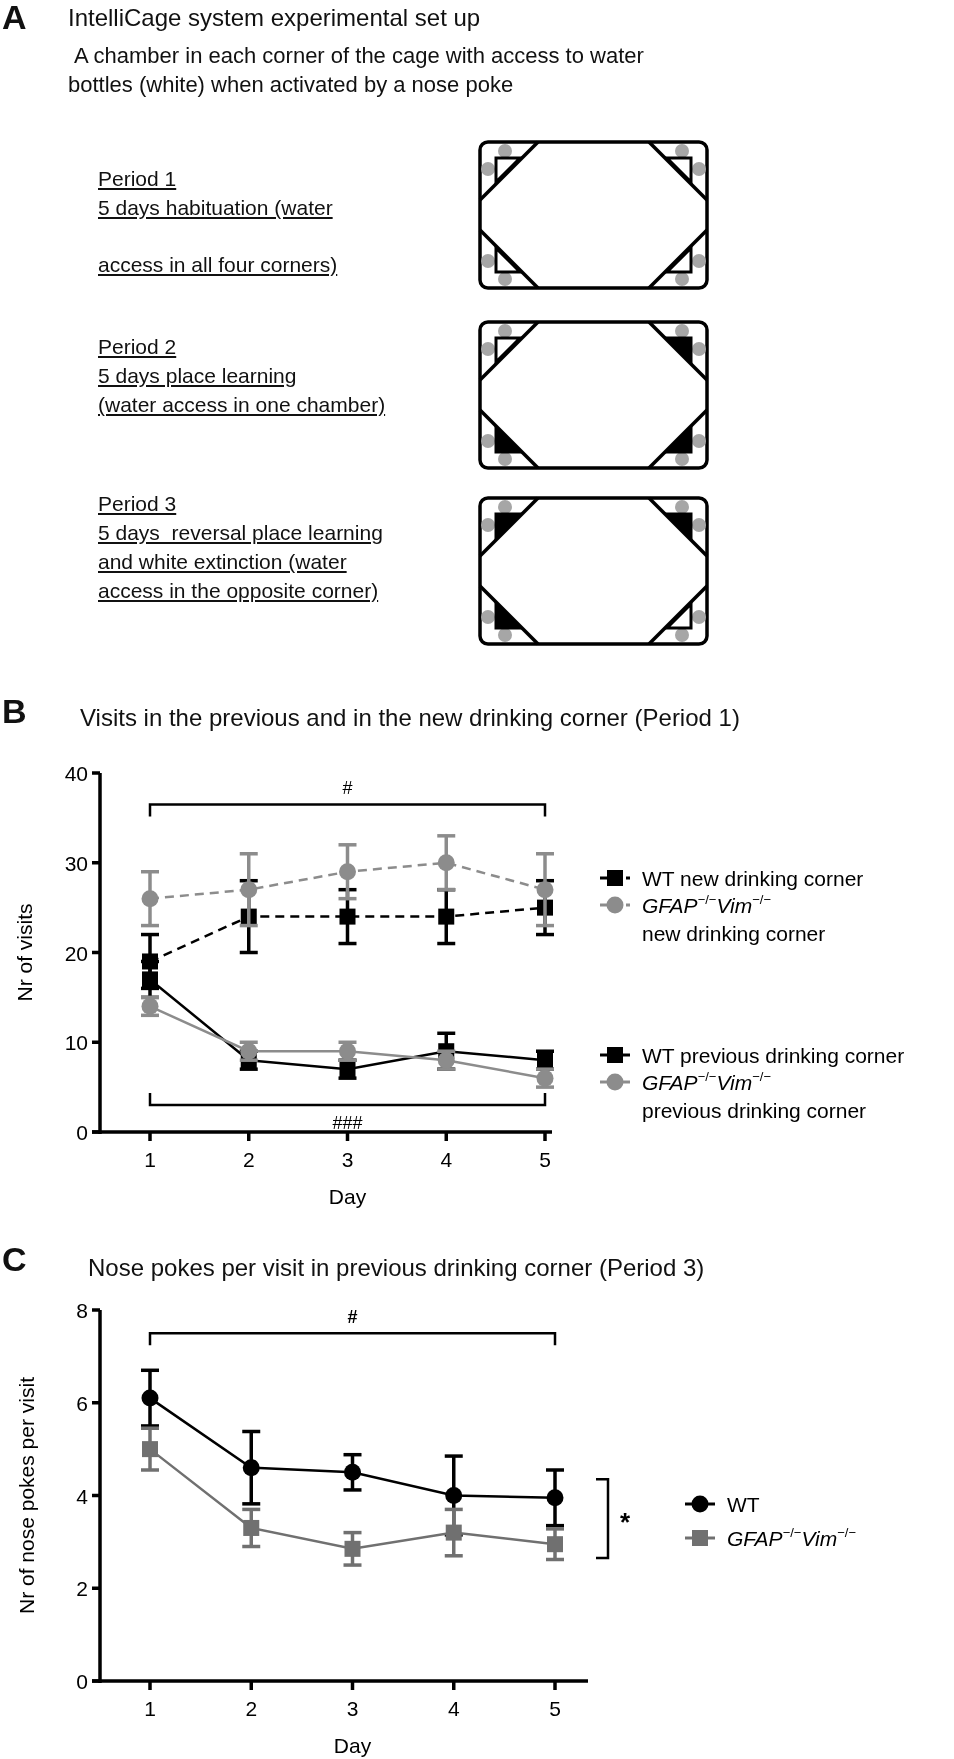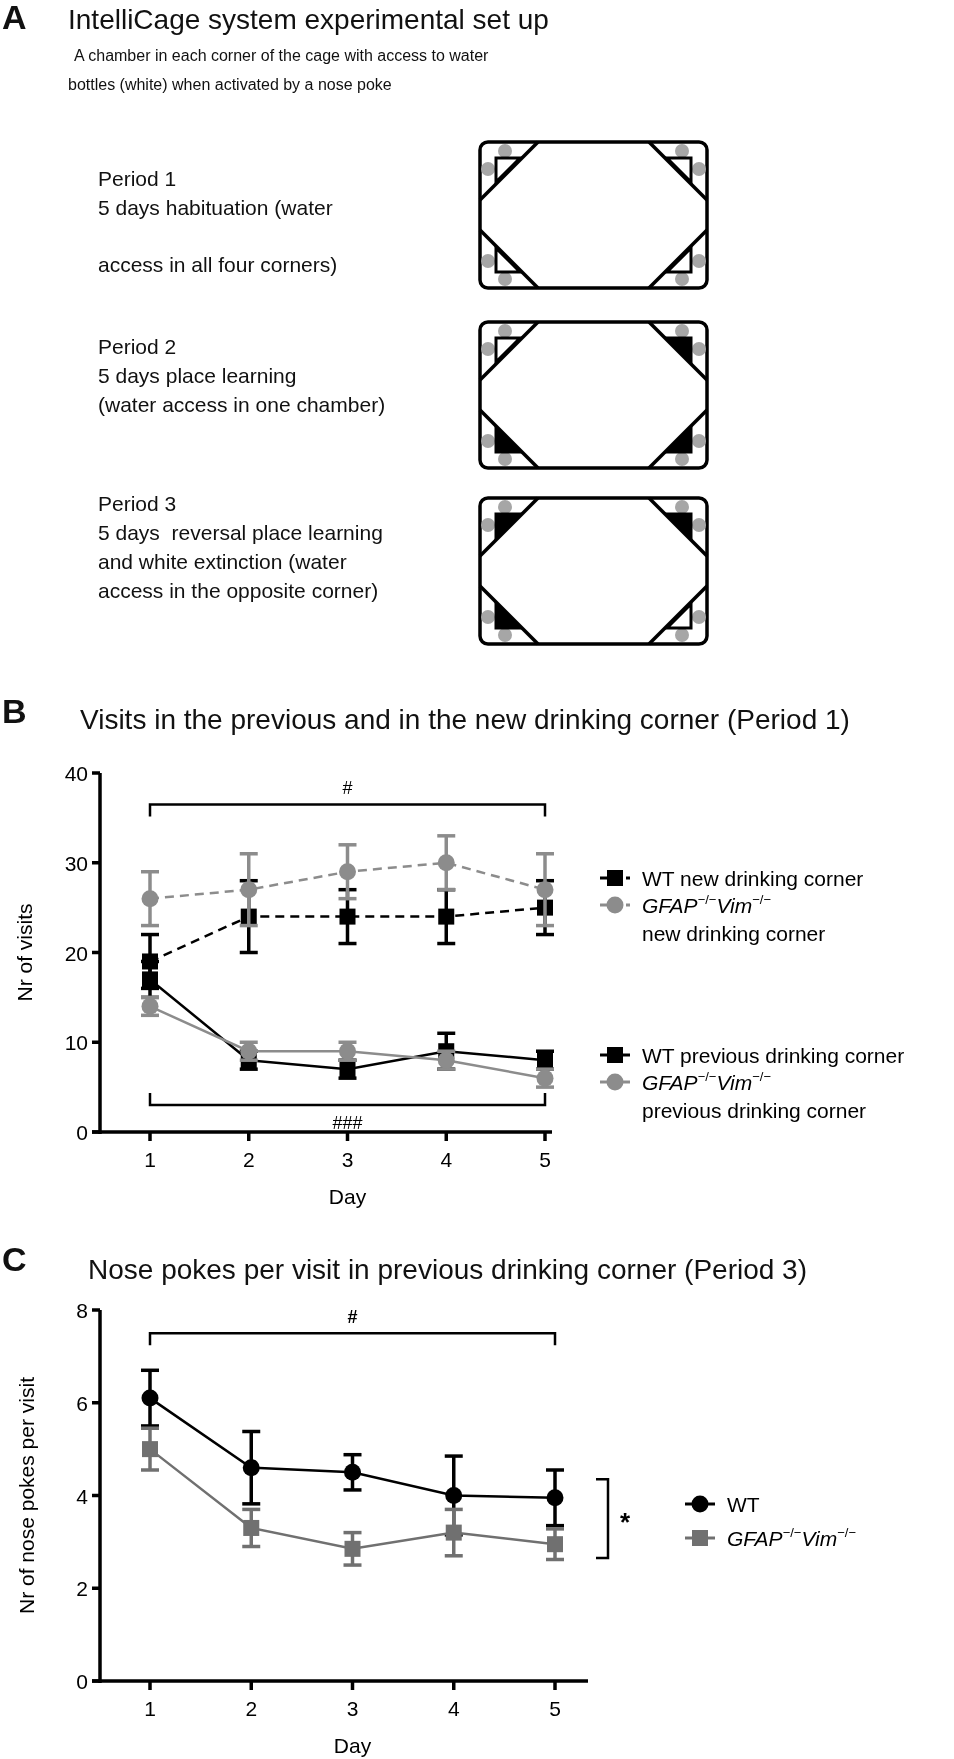--- a/index.html
+++ b/index.html
@@ -1,22 +1,22 @@
 <!DOCTYPE html>
 <html><head>
 <meta charset="utf-8">
 <style>
   html, body { margin: 0; padding: 0; background: #ffffff; }
   body { width: 954px; height: 1759px; position: relative; overflow: hidden;
          font-family: "Liberation Sans", sans-serif; color: #111; }
   .abs { position: absolute; white-space: nowrap; }
   .panel-letter { font-family: "Liberation Sans", sans-serif; font-weight: bold; font-size: 34px; }
-  .title { font-size: 28px; }
-  .subtitle { font-size: 16px; line-height: 29px; white-space: pre; }
-  .period-text { font-size: 21px; line-height: 29px; white-space: pre; }
+  .title { font-size: 24px; }
+  .subtitle { font-size: 22px; line-height: 29px; white-space: pre; }
+  .period-text { font-size: 21px; line-height: 29px; white-space: pre; text-decoration: underline; }
   svg text { font-family: "Liberation Sans", sans-serif; }
   #figure { position: absolute; left: 0; top: 0; }
 </style>
 </head>
 <body>
 
 <div class="abs panel-letter" style="left:2px; top:-2px;">A</div>
 <div class="abs title" style="left:68px; top:4px;">IntelliCage system experimental set up</div>
 <div class="abs subtitle" style="left:74px; top:41px;">A chamber in each corner of the cage with access to water</div>
 <div class="abs subtitle" style="left:68px; top:70px;">bottles (white) when activated by a nose poke</div>

